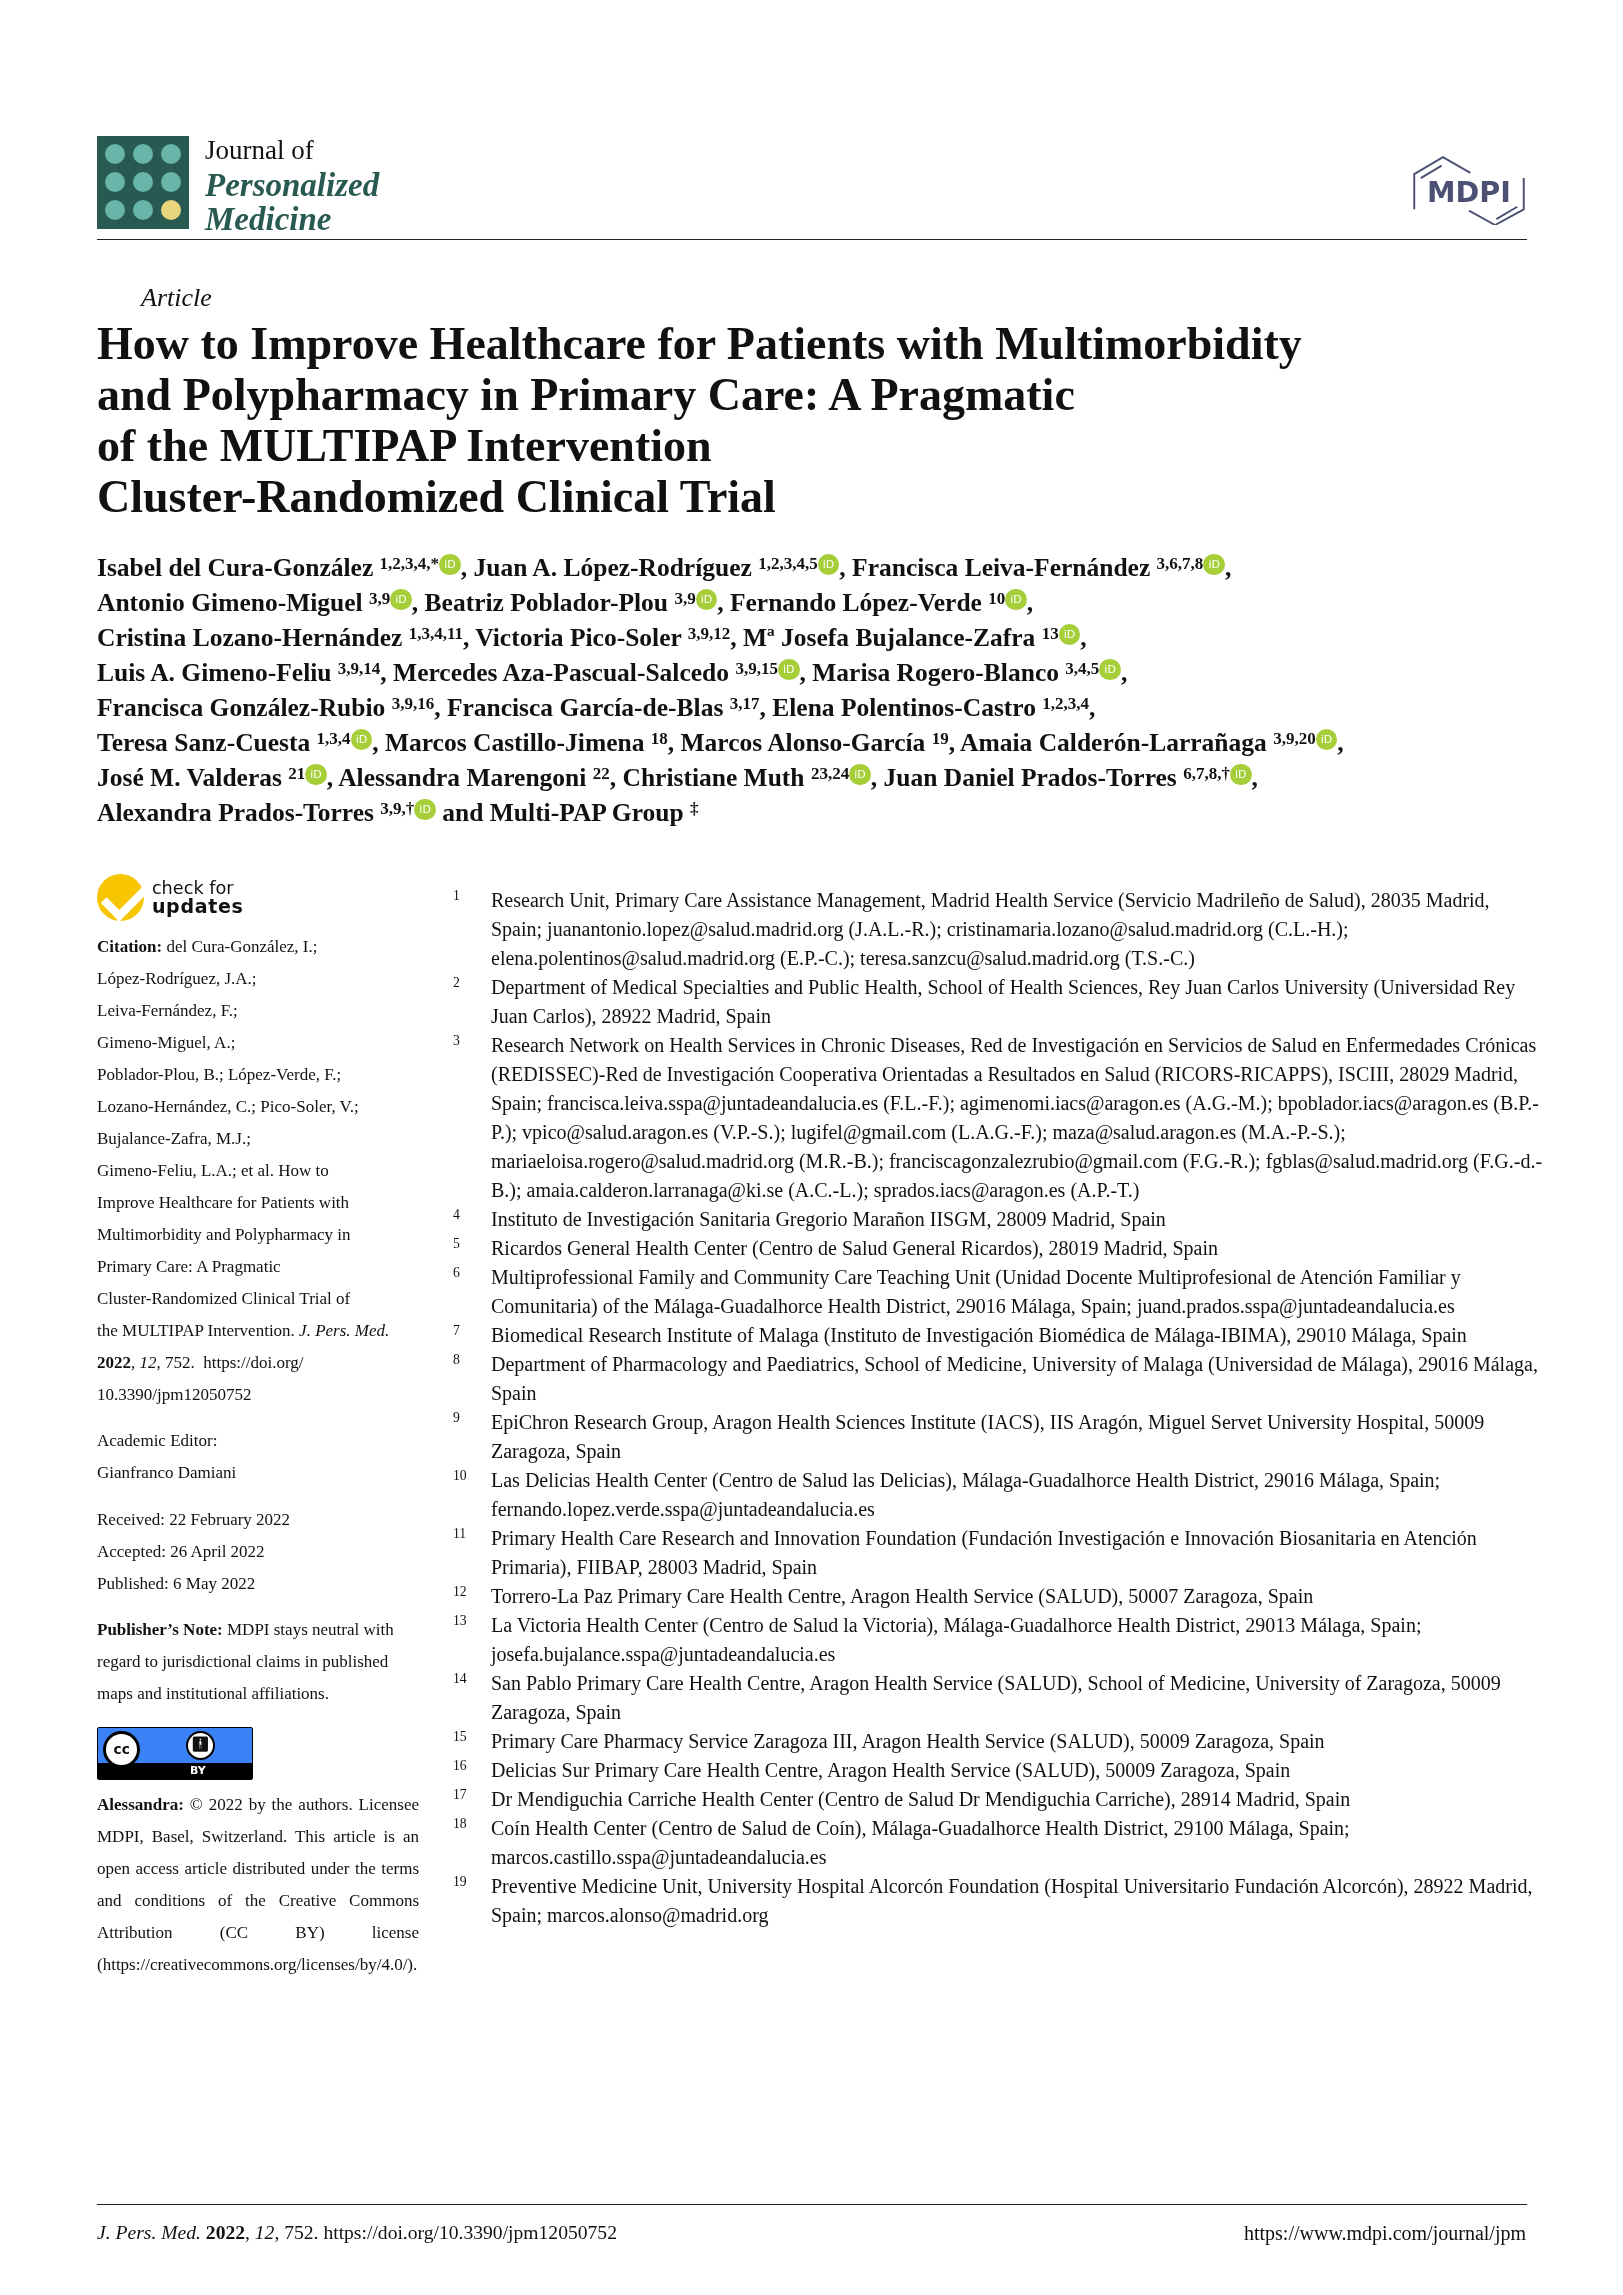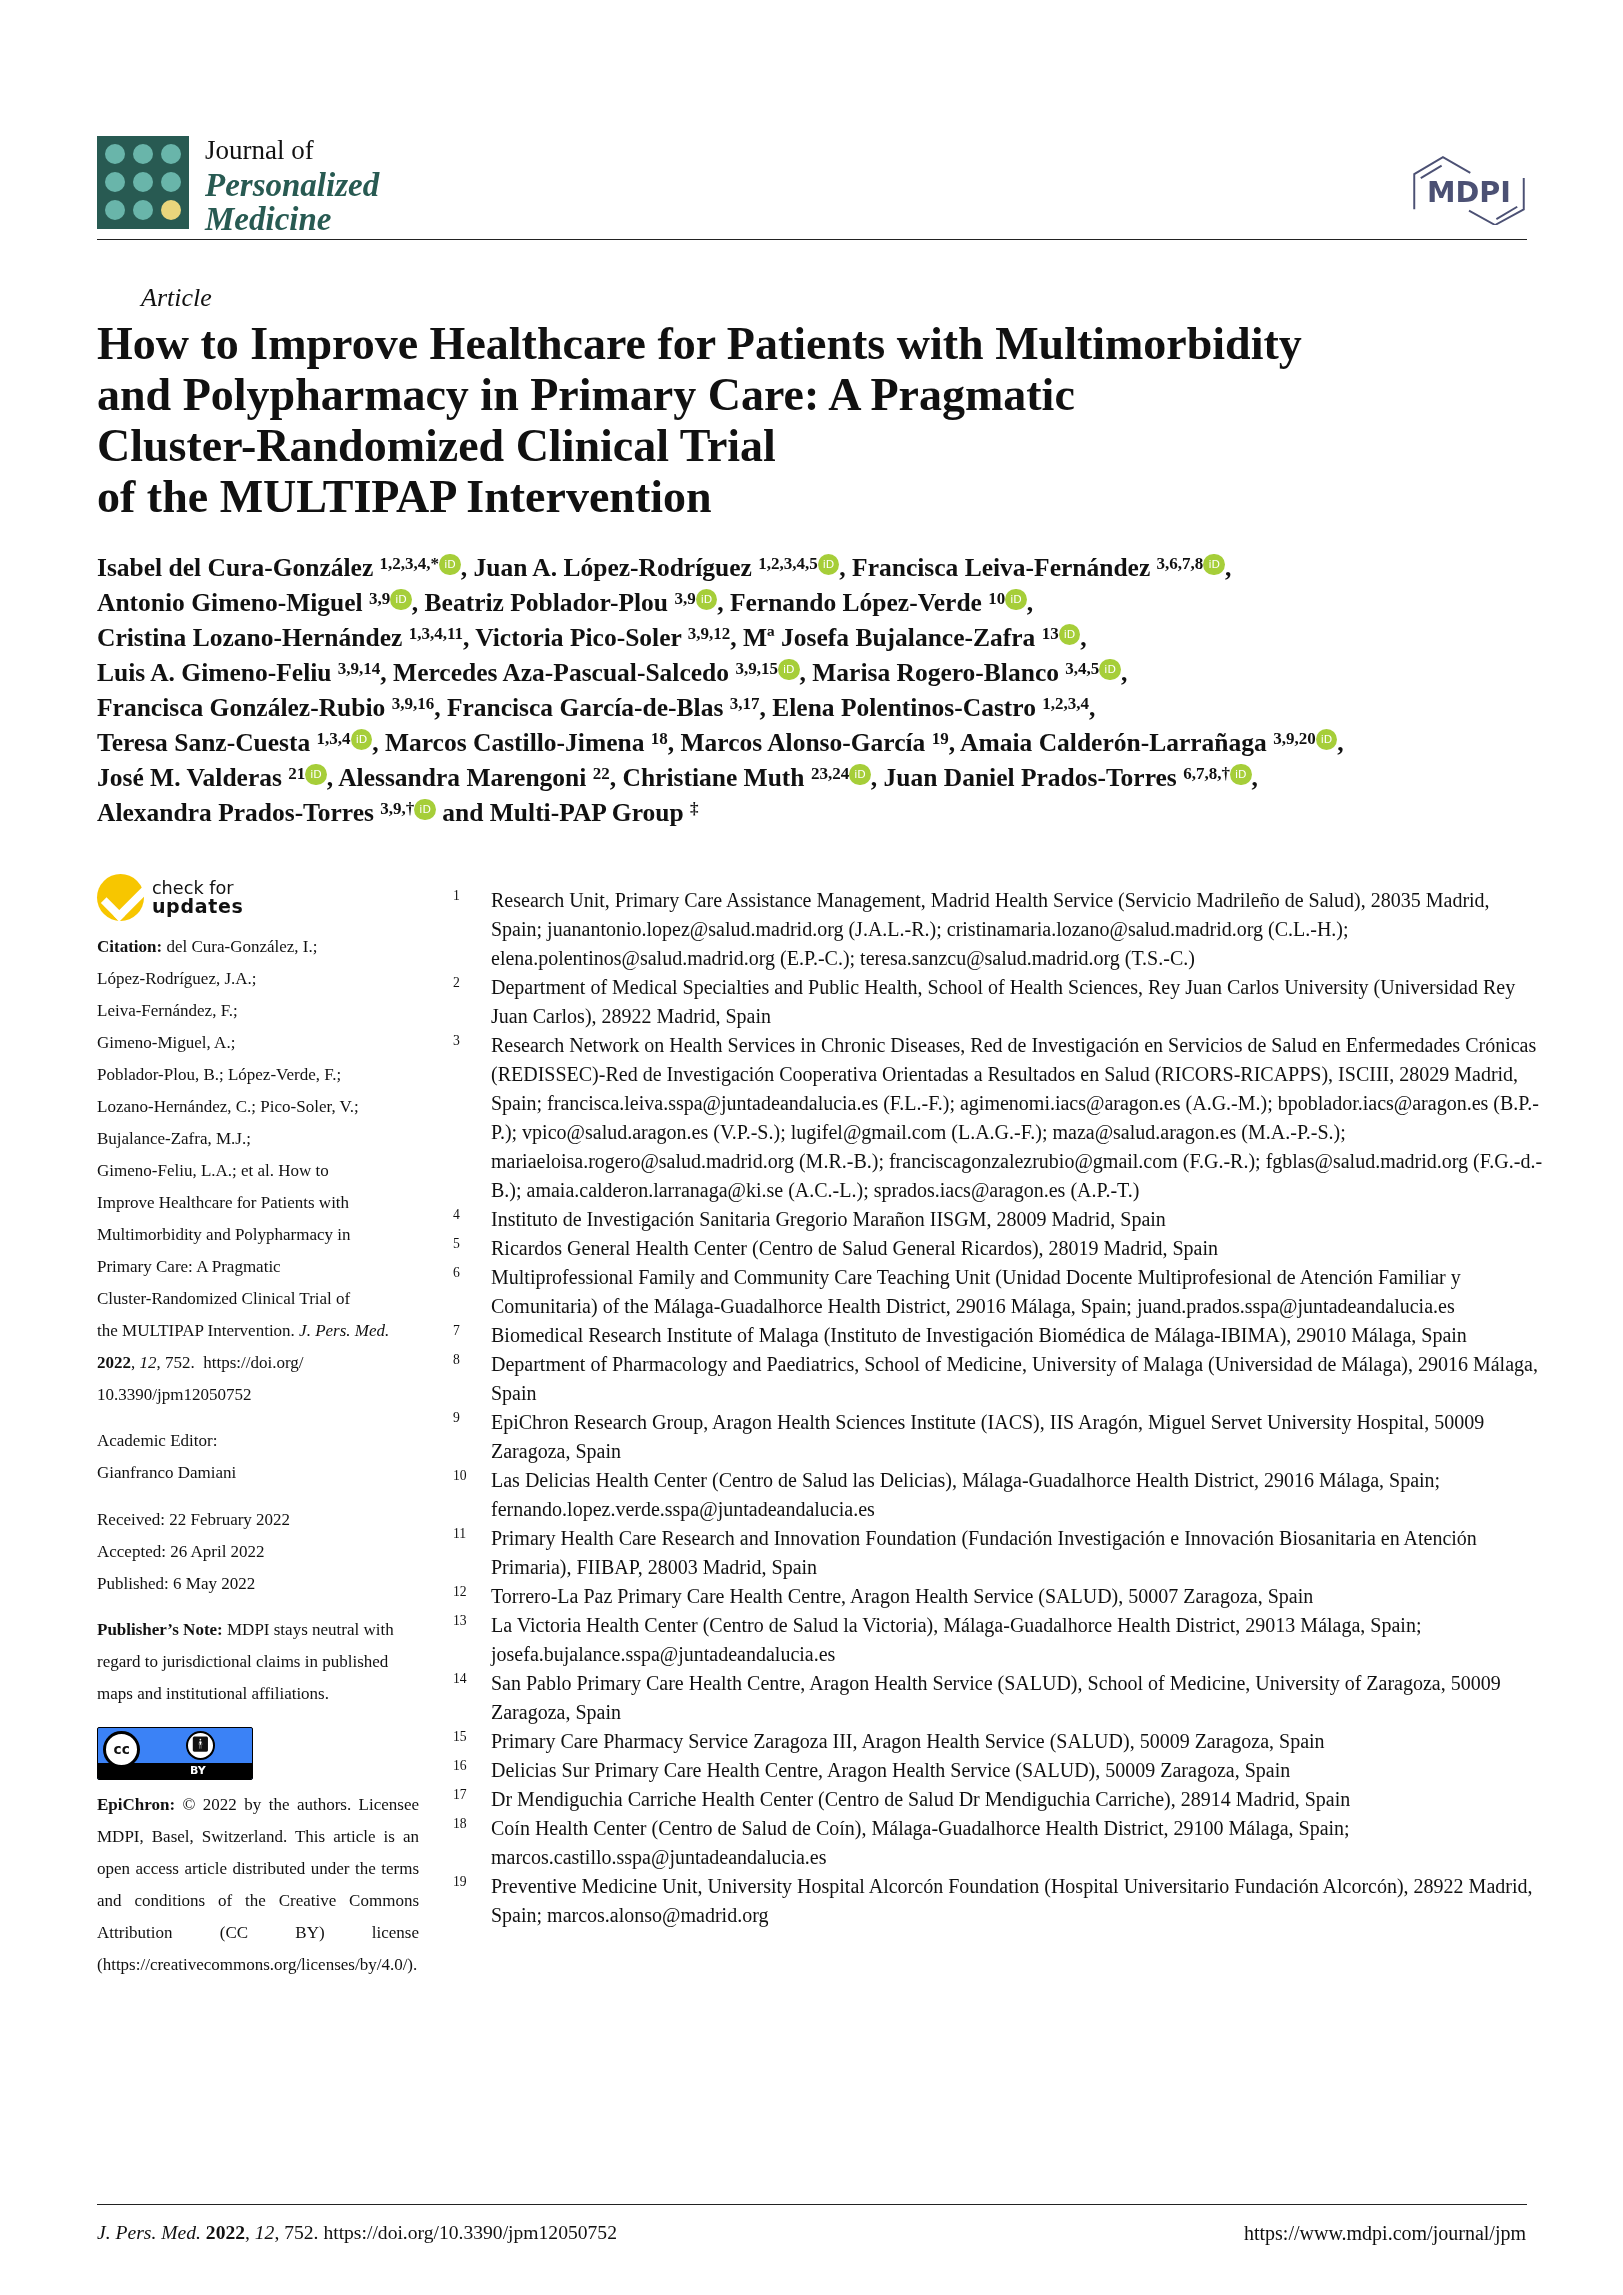--- a/index.html
+++ b/index.html
@@ -81,22 +81,22 @@
     </g>
     <text x="90" y="76" text-anchor="middle" font-family="DejaVu Sans, sans-serif" font-weight="bold" font-size="44" fill="#4c5174">MDPI</text>
   </svg>
 </div>
 <div id="header-rule" class="abs"></div>
 
 <div id="article-type" class="abs">Article</div>
 <div id="title" class="abs">
   <span>How to Improve Healthcare for Patients with Multimorbidity</span>
   <span>and Polypharmacy in Primary Care: A Pragmatic</span>
+  <span>of the MULTIPAP Intervention</span>
   <span>Cluster-Randomized Clinical Trial</span>
-  <span>of the MULTIPAP Intervention</span>
 </div>
 
 <div id="authors" class="abs"><span><span>Isabel del Cura-González</span> <sup>1,2,3,4,*</sup><span class="orcid">iD</span></span>, <span><span>Juan A. López-Rodríguez</span> <sup>1,2,3,4,5</sup><span class="orcid">iD</span></span>, <span><span>Francisca Leiva-Fernández</span> <sup>3,6,7,8</sup><span class="orcid">iD</span></span>, <br><span><span>Antonio Gimeno-Miguel</span> <sup>3,9</sup><span class="orcid">iD</span></span>, <span><span>Beatriz Poblador-Plou</span> <sup>3,9</sup><span class="orcid">iD</span></span>, <span><span>Fernando López-Verde</span> <sup>10</sup><span class="orcid">iD</span></span>, <br><span><span>Cristina Lozano-Hernández</span> <sup>1,3,4,11</sup></span>, <span><span>Victoria Pico-Soler</span> <sup>3,9,12</sup></span>, <span><span>Mª Josefa Bujalance-Zafra</span> <sup>13</sup><span class="orcid">iD</span></span>, <br><span><span>Luis A. Gimeno-Feliu</span> <sup>3,9,14</sup></span>, <span><span>Mercedes Aza-Pascual-Salcedo</span> <sup>3,9,15</sup><span class="orcid">iD</span></span>, <span><span>Marisa Rogero-Blanco</span> <sup>3,4,5</sup><span class="orcid">iD</span></span>, <br><span><span>Francisca González-Rubio</span> <sup>3,9,16</sup></span>, <span><span>Francisca García-de-Blas</span> <sup>3,17</sup></span>, <span><span>Elena Polentinos-Castro</span> <sup>1,2,3,4</sup></span>, <br><span><span>Teresa Sanz-Cuesta</span> <sup>1,3,4</sup><span class="orcid">iD</span></span>, <span><span>Marcos Castillo-Jimena</span> <sup>18</sup></span>, <span><span>Marcos Alonso-García</span> <sup>19</sup></span>, <span><span>Amaia Calderón-Larrañaga</span> <sup>3,9,20</sup><span class="orcid">iD</span></span>, <br><span><span>José M. Valderas</span> <sup>21</sup><span class="orcid">iD</span></span>, <span><span>Alessandra Marengoni</span> <sup>22</sup></span>, <span><span>Christiane Muth</span> <sup>23,24</sup><span class="orcid">iD</span></span>, <span><span>Juan Daniel Prados-Torres</span> <sup>6,7,8,†</sup><span class="orcid">iD</span></span>, <br><span><span>Alexandra Prados-Torres</span> <sup>3,9,†</sup><span class="orcid">iD</span></span> <span><span>and </span><span>Multi-PAP Group</span> <sup>‡</sup></span></div>
 
 <div id="left-col" class="abs">
   <div id="check-updates">
     <div id="check-icon"></div>
     <div id="check-text">
       <span class="a">check for</span>
       <span class="b">updates</span>
@@ -139,21 +139,21 @@
   </div>
 
   <div id="cc-badge">
     <div class="bar"></div>
     <div class="cc">cc</div>
     <div class="by-icon">🚹︎</div>
     <div class="by">BY</div>
   </div>
 
   <div id="copyright">
-    <b>EpiChron:</b><span> © 2022 by the authors. Licensee MDPI, Basel, Switzerland. This article is an open access article distributed under the terms and conditions of the Creative Commons Attribution (CC BY) license (https://creativecommons.org/licenses/by/4.0/).</span>
+    <b>Alessandra:</b><span> © 2022 by the authors. Licensee MDPI, Basel, Switzerland. This article is an open access article distributed under the terms and conditions of the Creative Commons Attribution (CC BY) license (https://creativecommons.org/licenses/by/4.0/).</span>
   </div>
 </div>
 
 <div id="affiliations" class="abs">
     <div class="aff"><span class="num">1</span><span>Research Unit, Primary Care Assistance Management, Madrid Health Service (Servicio Madrileño de Salud), 28035 Madrid, Spain; juanantonio.lopez@salud.madrid.org (J.A.L.-R.); cristinamaria.lozano@salud.madrid.org (C.L.-H.); elena.polentinos@salud.madrid.org (E.P.-C.); teresa.sanzcu@salud.madrid.org (T.S.-C.)</span></div>
     <div class="aff"><span class="num">2</span><span>Department of Medical Specialties and Public Health, School of Health Sciences, Rey Juan Carlos University (Universidad Rey Juan Carlos), 28922 Madrid, Spain</span></div>
     <div class="aff"><span class="num">3</span><span>Research Network on Health Services in Chronic Diseases, Red de Investigación en Servicios de Salud en Enfermedades Crónicas (REDISSEC)-Red de Investigación Cooperativa Orientadas a Resultados en Salud (RICORS-RICAPPS), ISCIII, 28029 Madrid, Spain; francisca.leiva.sspa@juntadeandalucia.es (F.L.-F.); agimenomi.iacs@aragon.es (A.G.-M.); bpoblador.iacs@aragon.es (B.P.-P.); vpico@salud.aragon.es (V.P.-S.); lugifel@gmail.com (L.A.G.-F.); maza@salud.aragon.es (M.A.-P.-S.); mariaeloisa.rogero@salud.madrid.org (M.R.-B.); franciscagonzalezrubio@gmail.com (F.G.-R.); fgblas@salud.madrid.org (F.G.-d.-B.); amaia.calderon.larranaga@ki.se (A.C.-L.); sprados.iacs@aragon.es (A.P.-T.)</span></div>
     <div class="aff"><span class="num">4</span><span>Instituto de Investigación Sanitaria Gregorio Marañon IISGM, 28009 Madrid, Spain</span></div>
     <div class="aff"><span class="num">5</span><span>Ricardos General Health Center (Centro de Salud General Ricardos), 28019 Madrid, Spain</span></div>
     <div class="aff"><span class="num">6</span><span>Multiprofessional Family and Community Care Teaching Unit (Unidad Docente Multiprofesional de Atención Familiar y Comunitaria) of the Málaga-Guadalhorce Health District, 29016 Málaga, Spain; juand.prados.sspa@juntadeandalucia.es</span></div>

